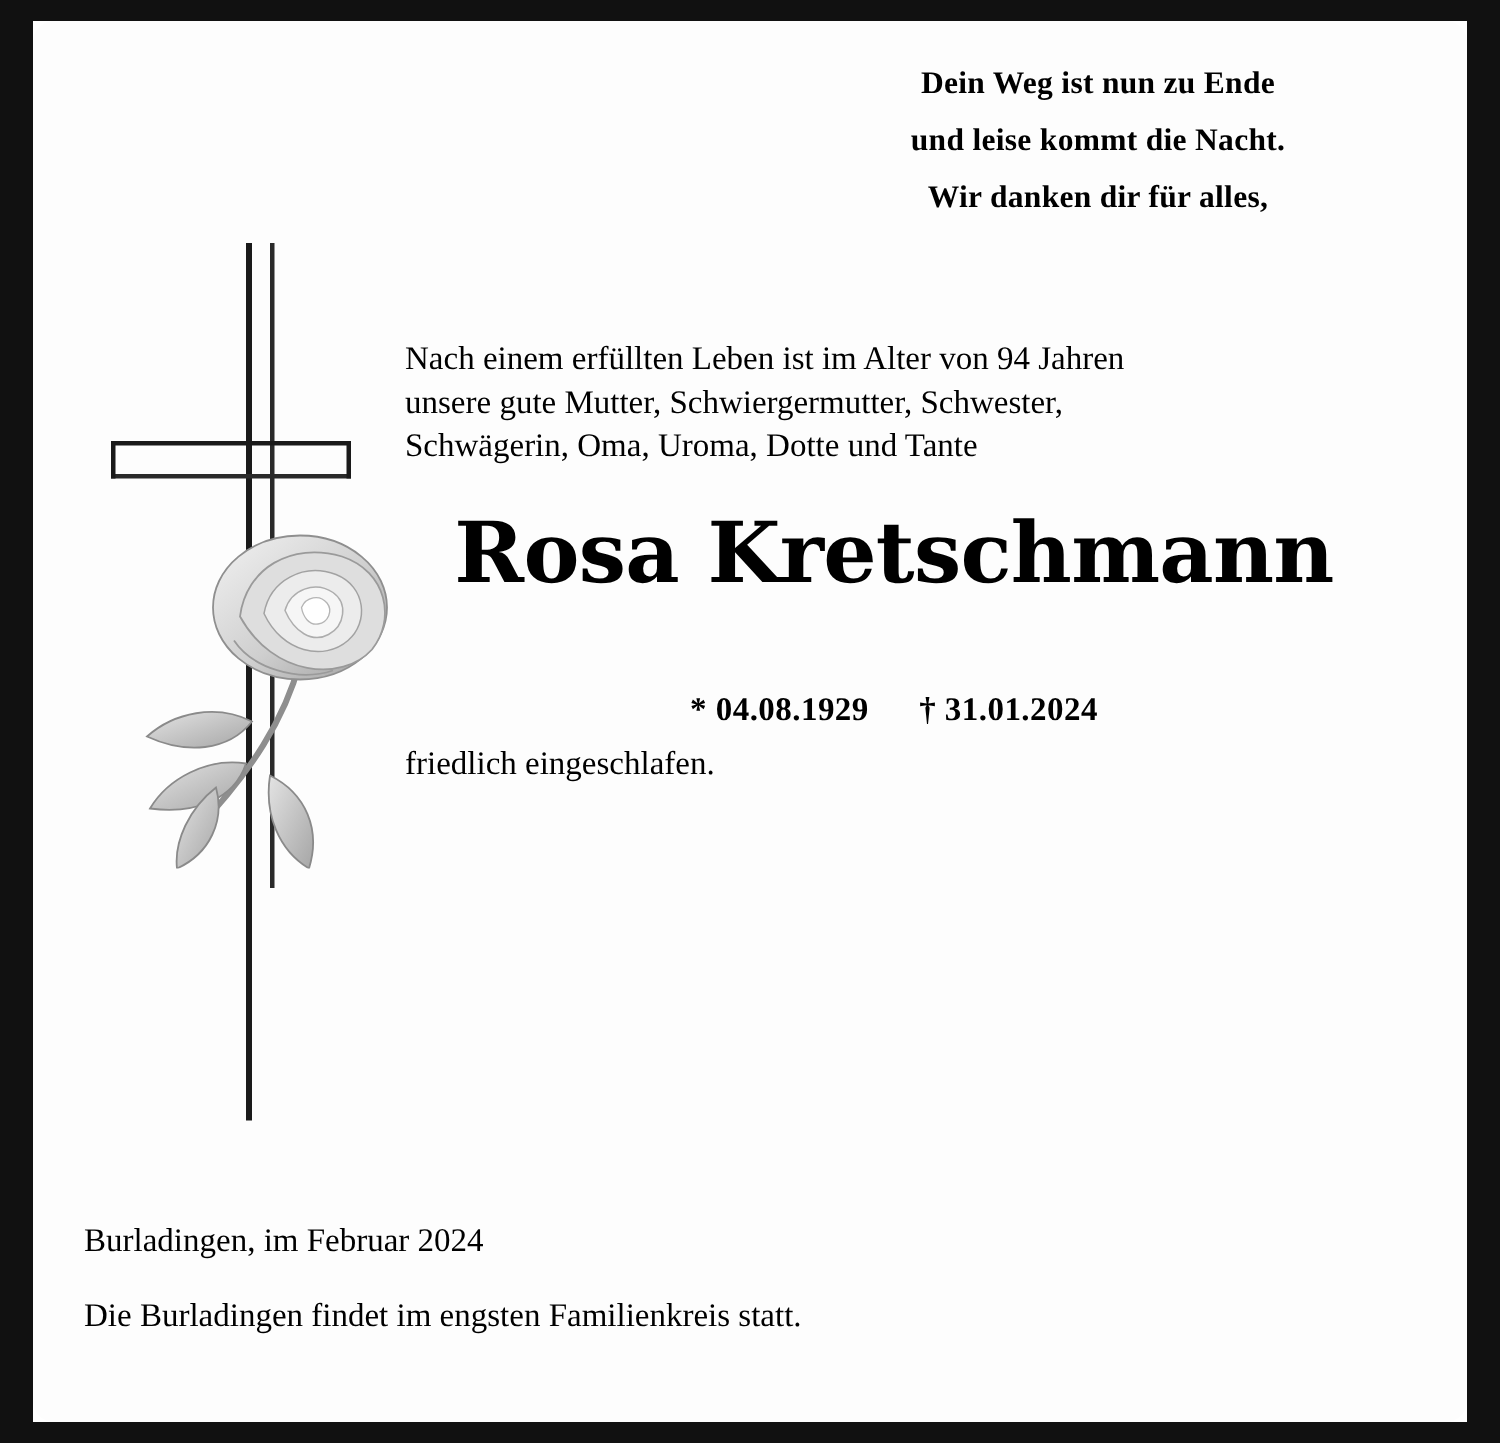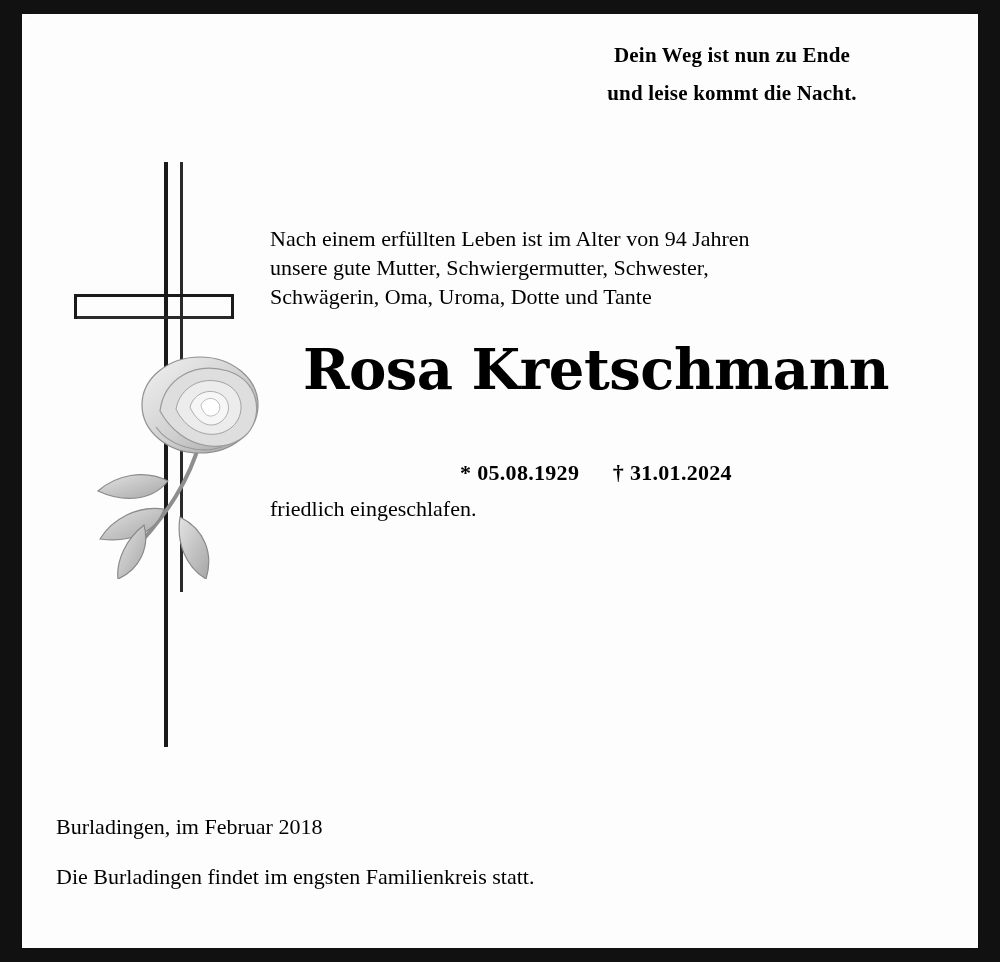--- a/index.html
+++ b/index.html
@@ -224,36 +224,37 @@
         <path d="M104 60 C108 38, 130 26, 152 34 C172 42, 174 66, 160 78 C144 92, 116 86, 104 60 Z" fill="#ececec" stroke="#a2a2a2" stroke-width="1"></path>
         <path d="M118 58 C122 44, 138 38, 150 46 C160 53, 158 68, 147 74 C136 80, 124 72, 118 58 Z" fill="#f6f6f6" stroke="#adadad" stroke-width="1"></path>
         <path d="M129 56 C132 49, 141 47, 146 53 C150 58, 147 66, 140 67 C134 68, 130 62, 129 56 Z" fill="#ffffff" stroke="#b5b5b5" stroke-width="0.9"></path>
         <path d="M84 78 C96 96, 126 106, 150 98" fill="none" stroke="#9a9a9a" stroke-width="1.2"></path>
       </svg>
     </div>
 
     <div class="poem">
       <div>Dein Weg ist nun zu Ende</div>
       <div>und leise kommt die Nacht.</div>
+      <div>Wir danken dir für alles,</div>
     </div>
 
     <div class="intro">
       <div>Nach einem erfüllten Leben ist im Alter von 94 Jahren</div>
       <div>unsere gute Mutter, Schwiergermutter, Schwester,</div>
       <div class="last-line">Schwägerin, Oma, Uroma, Dotte und Tante</div>
     </div>
 
     <div class="name">Rosa Kretschmann</div>
 
     <div class="dates">
-      <span>* 05.08.1929</span>
+      <span>* 04.08.1929</span>
       <span class="sep"></span>
       <span>† 31.01.2024</span>
     </div>
 
     <div class="asleep">friedlich eingeschlafen.</div>
 
 
-    <div class="place">Burladingen, im Februar 2018</div>
+    <div class="place">Burladingen, im Februar 2024</div>
     <div class="burial">Die Burladingen findet im engsten Familienkreis statt.</div>
 
   </div>
 </div>
 
 </body></html>

